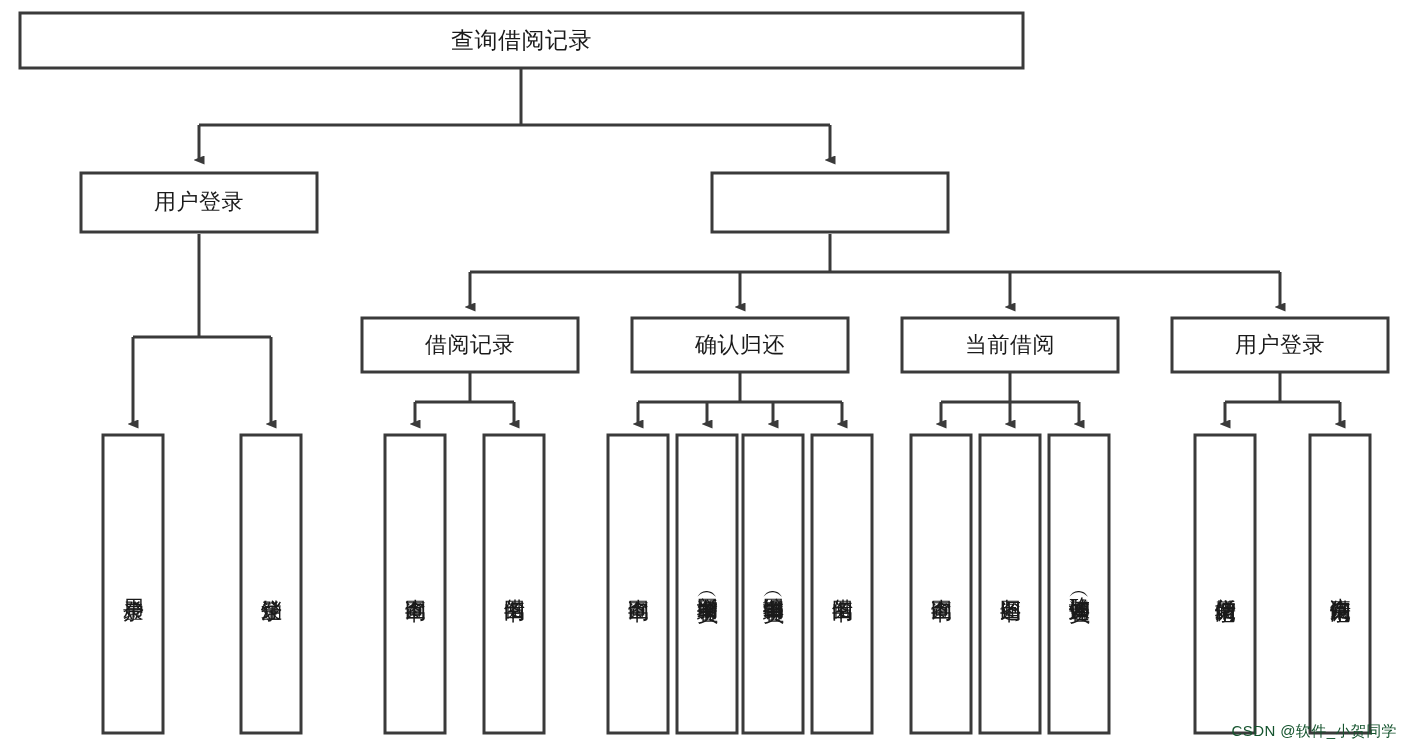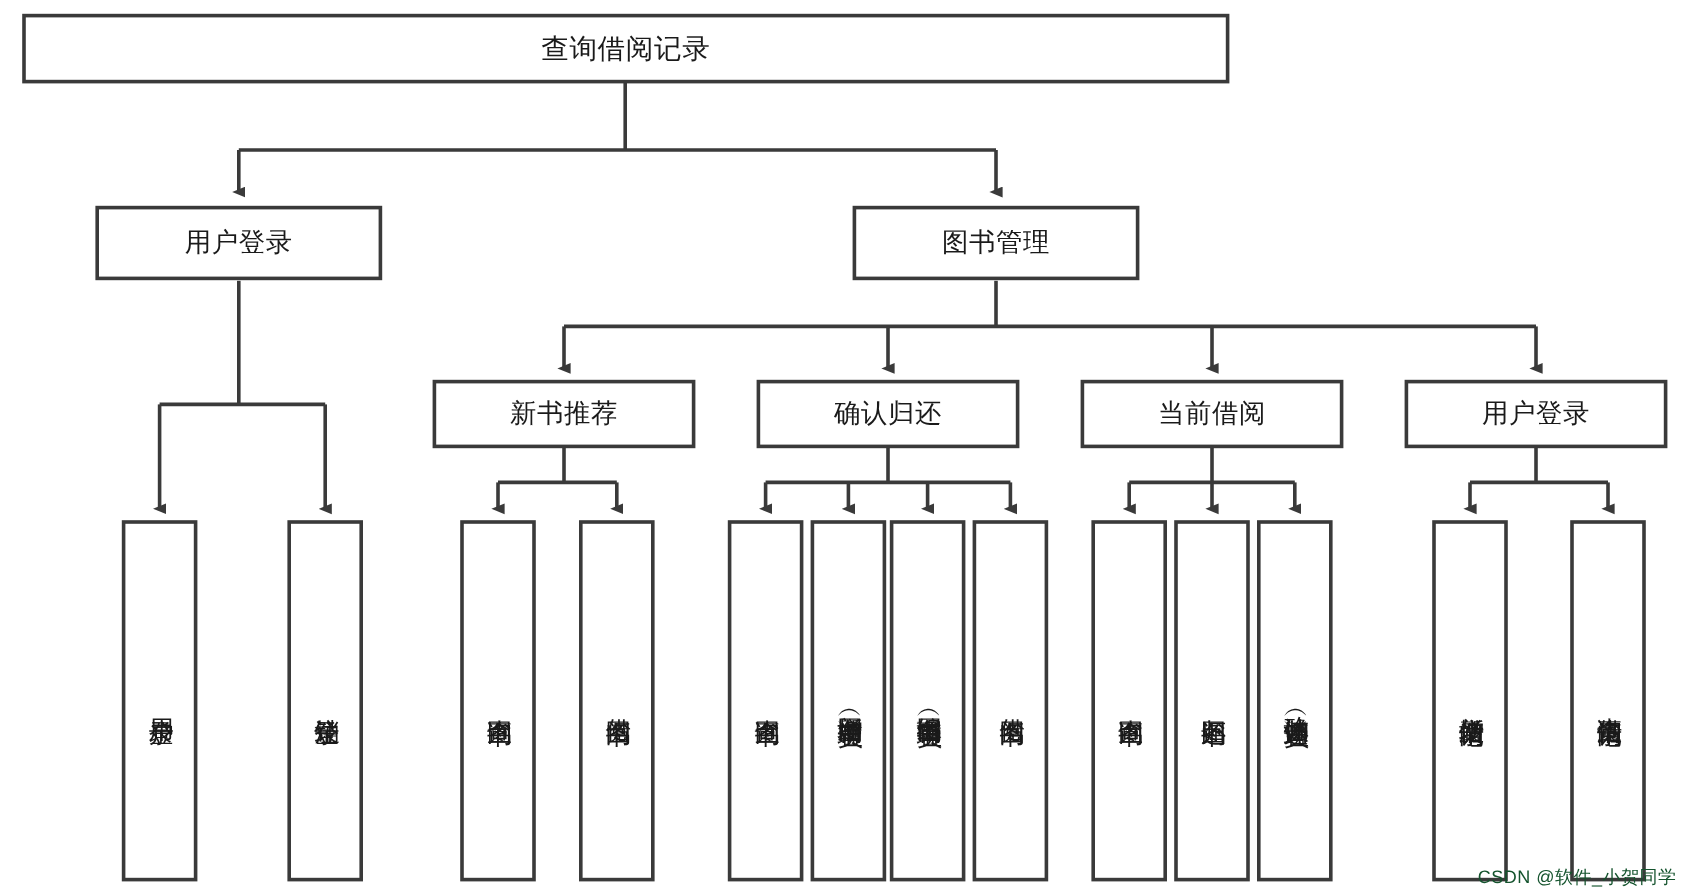--- a/index.html
+++ b/index.html
@@ -162,23 +162,22 @@
     <rect class="node-box" x="980" y="435" width="60" height="298"></rect>
     <rect class="node-box" x="1049" y="435" width="60" height="298"></rect>
 
     <rect class="node-box" x="1195" y="435" width="60" height="298"></rect>
     <rect class="node-box" x="1310" y="435" width="60" height="298"></rect>
   </svg>
 
   <div class="node-label-h" style="left:20px; top:13px; width:1003px; height:55px; font-size:23px;">查询借阅记录</div>
 
   <div class="node-label-h" style="left:81px; top:173px; width:236px; height:59px;">用户登录</div>
-  <div class="node-label-h" style="left:712px; top:173px; width:236px; height:59px;">图书管理</div>
-
-  <div class="node-label-h" style="left:362px; top:318px; width:216px; height:54px;">新书推荐</div>
+
+  <div class="node-label-h" style="left:362px; top:318px; width:216px; height:54px;">借阅记录</div>
   <div class="node-label-h" style="left:632px; top:318px; width:216px; height:54px;">确认归还</div>
   <div class="node-label-h" style="left:902px; top:318px; width:216px; height:54px;">当前借阅</div>
   <div class="node-label-h" style="left:1172px; top:318px; width:216px; height:54px;">用户登录</div>
 
   <div class="node-label-v" style="left:103px; top:435px; width:60px; height:298px;">用户登录</div>
   <div class="node-label-v" style="left:241px; top:435px; width:60px; height:298px;">注销登录</div>
 
   <div class="node-label-v" style="left:385px; top:435px; width:60px; height:298px;">查询图书</div>
   <div class="node-label-v" style="left:484px; top:435px; width:60px; height:298px;">借阅图书</div>
 

